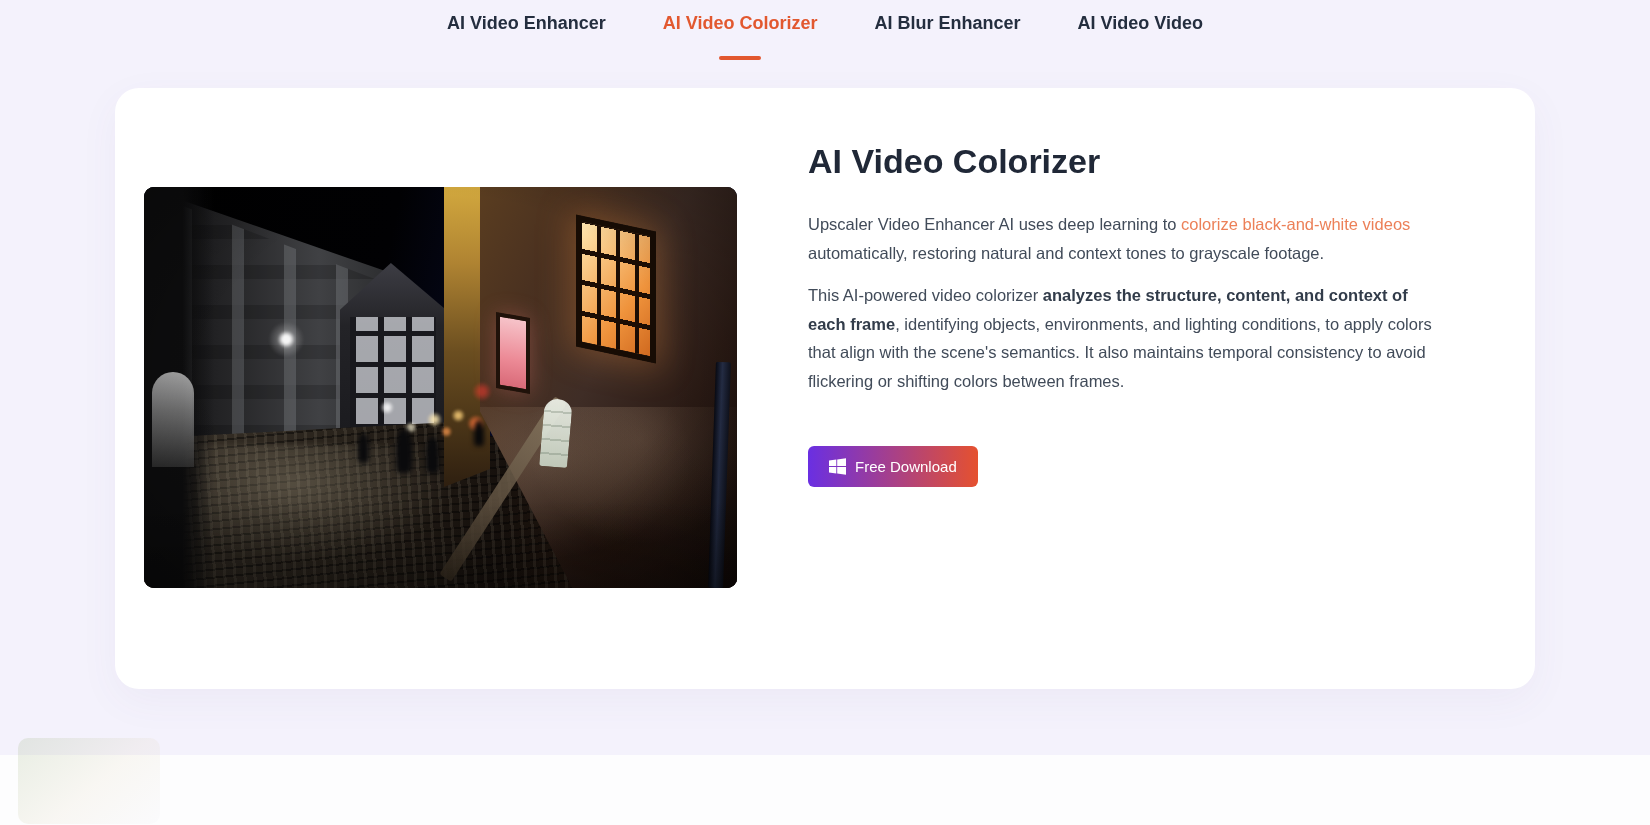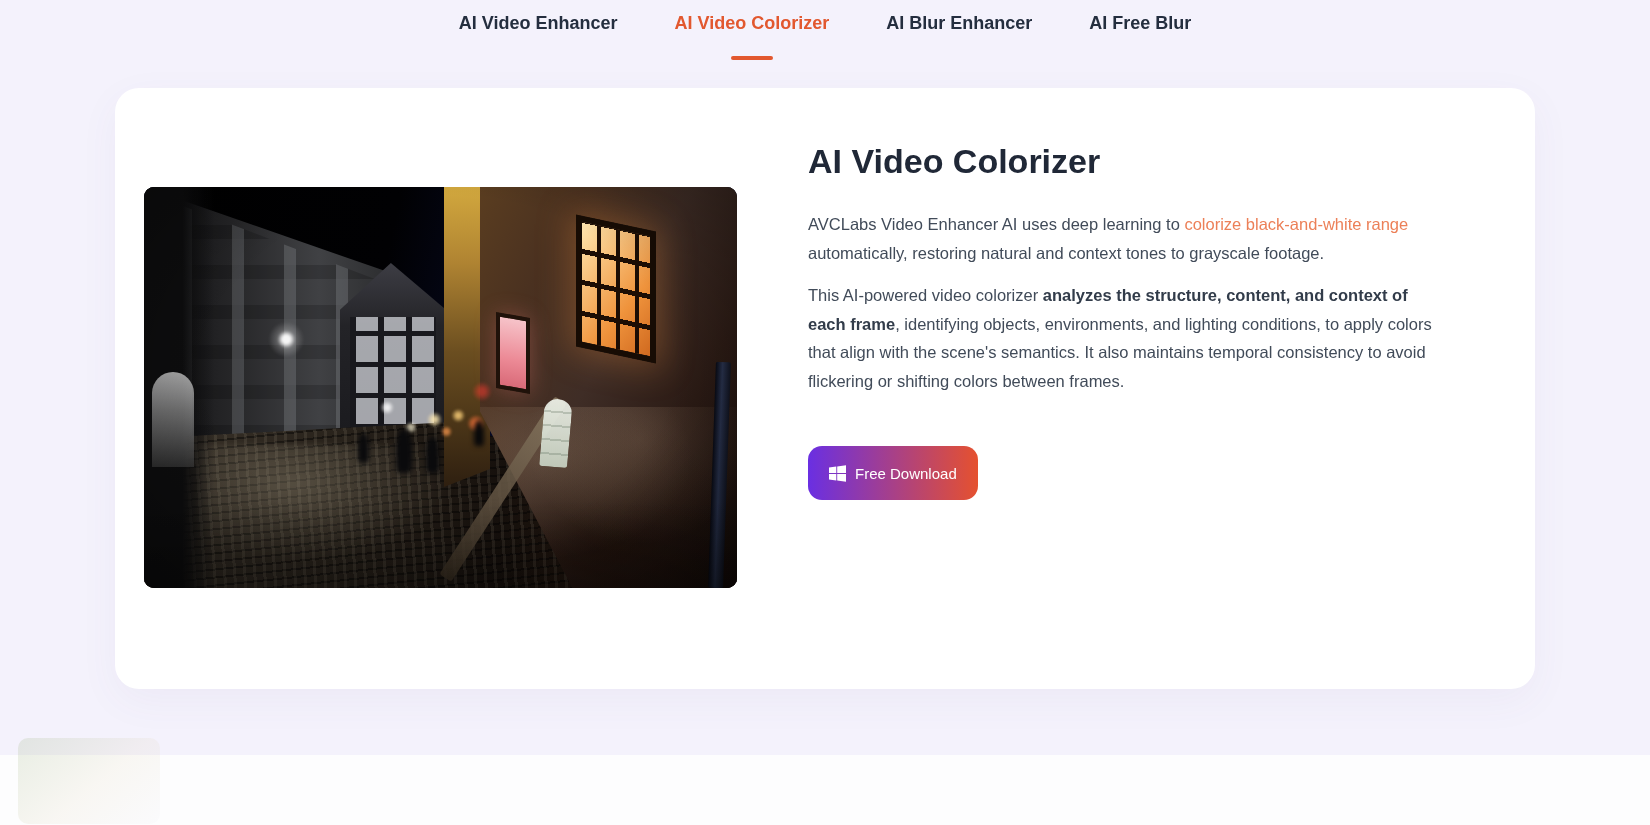--- a/index.html
+++ b/index.html
@@ -77,24 +77,24 @@
     text-decoration: none;
     cursor: pointer;
   }
   .text-col .strong { font-weight: 700; color: #323c4a; }
 
   .btn {
     margin-top: 37px;
     display: inline-flex;
     align-items: center;
     gap: 9px;
-    height: 54px;
+    height: 41px;
     padding: 0 21px;
     border: none;
-    border-radius: 14px;
+    border-radius: 6px;
     background: linear-gradient(90deg, var(--button-gradient-start, #6a2fe2) 0%, var(--button-gradient-end, #e5512f) 100%);
     color: var(--button-text, #ffffff);
     font-family: "Liberation Sans", sans-serif;
     font-size: 15px;
     font-weight: 500;
     cursor: pointer;
   }
   .win-icon { display: inline-flex; width: 17px; height: 17px; }
 
   
@@ -259,21 +259,21 @@
     background: linear-gradient(140deg, rgba(150, 175, 120, 0.20), rgba(215, 200, 160, 0.12) 55%, rgba(220, 222, 235, 0.08));
   }
 </style>
 </head>
 <body>
 
 <nav class="tabs" id="nav-tabs">
     <a class="tab">AI Video Enhancer</a>
     <a class="tab active">AI Video Colorizer<span class="tab-underline"></span></a>
     <a class="tab">AI Blur Enhancer</a>
-    <a class="tab">AI Free Blur</a>
+    <a class="tab">AI Video Video</a>
   </nav>
 
 <section class="card">
 
   <div class="photo">
     <div class="ph-sky"></div>
     <div class="ph-bldg-left"></div>
     <div class="ph-left-windows"></div>
     <div class="ph-bldg-center"></div>
     <div class="ph-center-windows"></div>
@@ -297,21 +297,21 @@
     <div class="ph-person ph-p4"></div>
     <div class="ph-fg-left">
       <div class="ph-arch"></div>
     </div>
     <div class="ph-vignette"></div>
   </div>
 
   <div class="text-col">
     <h1>AI Video Colorizer</h1>
 
-    <p><span>AVCLabs Video Enhancer AI uses deep learning to </span><a class="inline-link">colorize black-and-white range</a><span> automatically, restoring natural and context tones to grayscale footage.</span></p>
+    <p><span>Upscaler Video Enhancer AI uses deep learning to </span><a class="inline-link">colorize black-and-white videos</a><span> automatically, restoring natural and context tones to grayscale footage.</span></p>
 
     <p><span>This AI-powered video colorizer </span><span class="strong">analyzes the structure, content, and context of each frame</span><span>, identifying objects, environments, and lighting conditions, to apply colors that align with the scene's semantics. It also maintains temporal consistency to avoid flickering or shifting colors between frames.</span></p>
 
 
     <button class="btn">
       <span class="win-icon">
         <svg viewBox="0 0 17 17" width="17" height="17" xmlns="http://www.w3.org/2000/svg">
           <path fill="#ffffff" d="M0 2.6 L7.3 1.55 V8 H0 Z M8.2 1.42 L17 0.15 V8 H8.2 Z M0 9 H7.3 V15.45 L0 14.4 Z M8.2 9 H17 V16.85 L8.2 15.58 Z"></path>
         </svg>
       </span>

